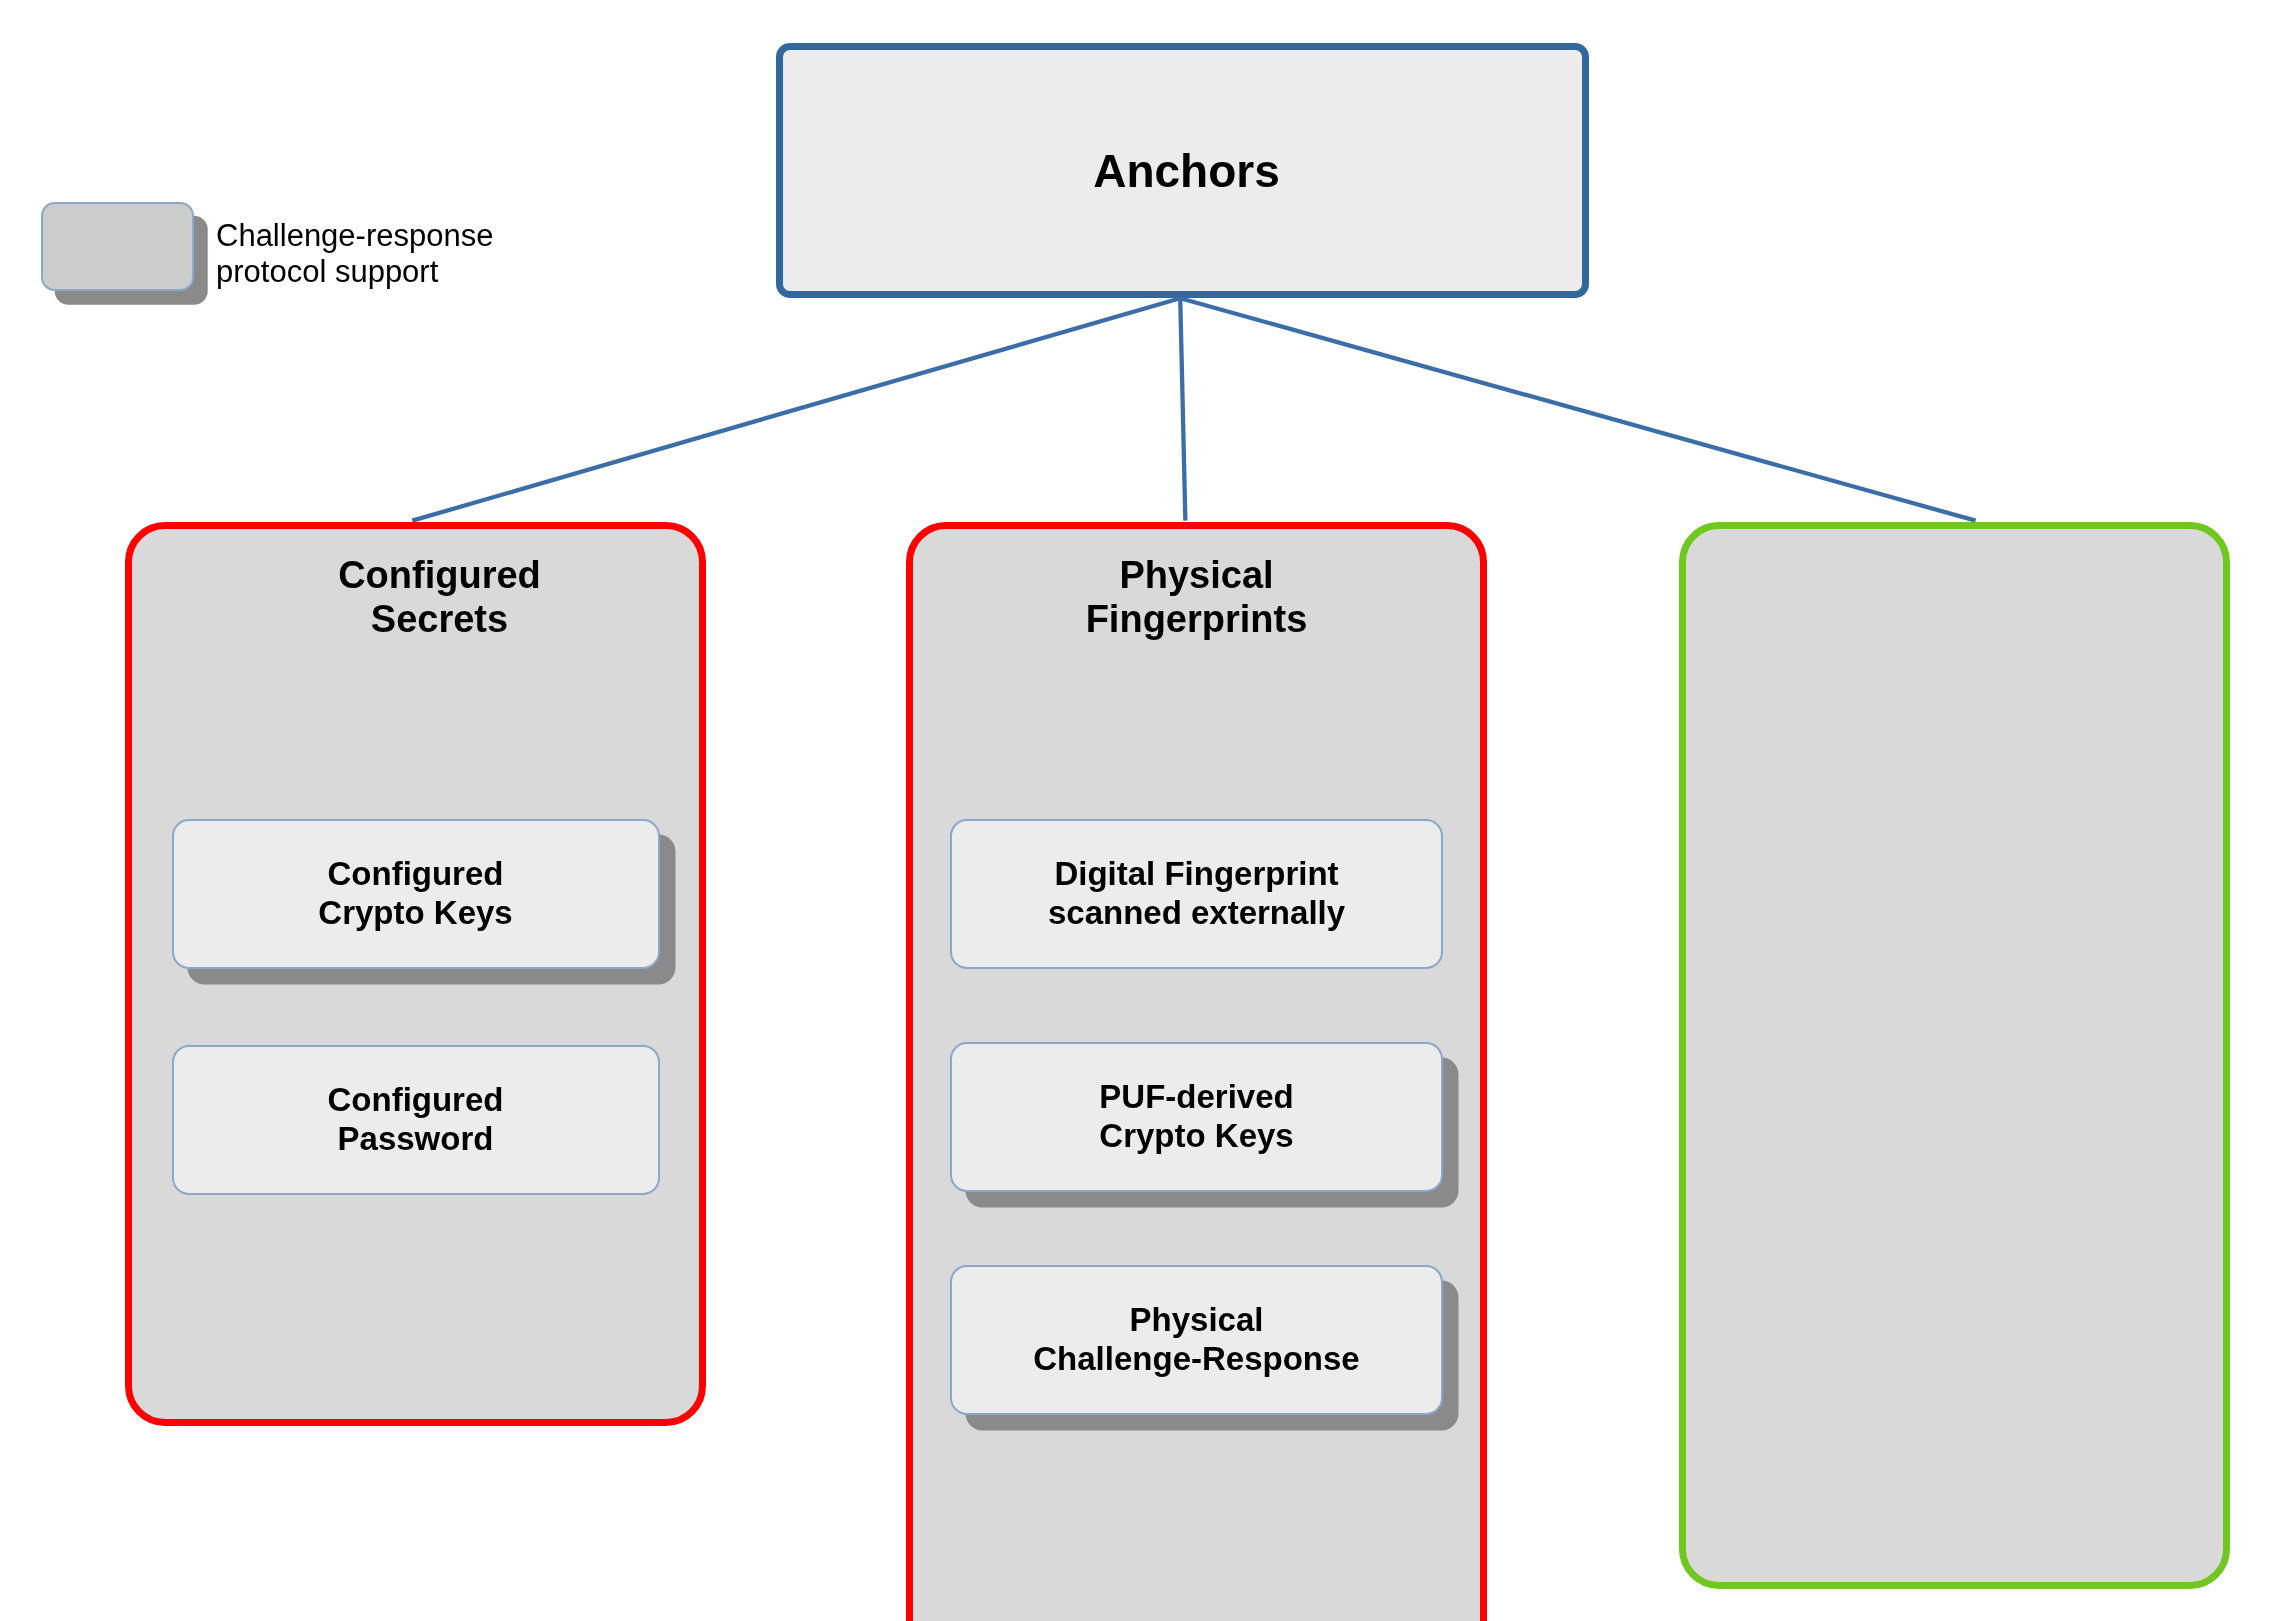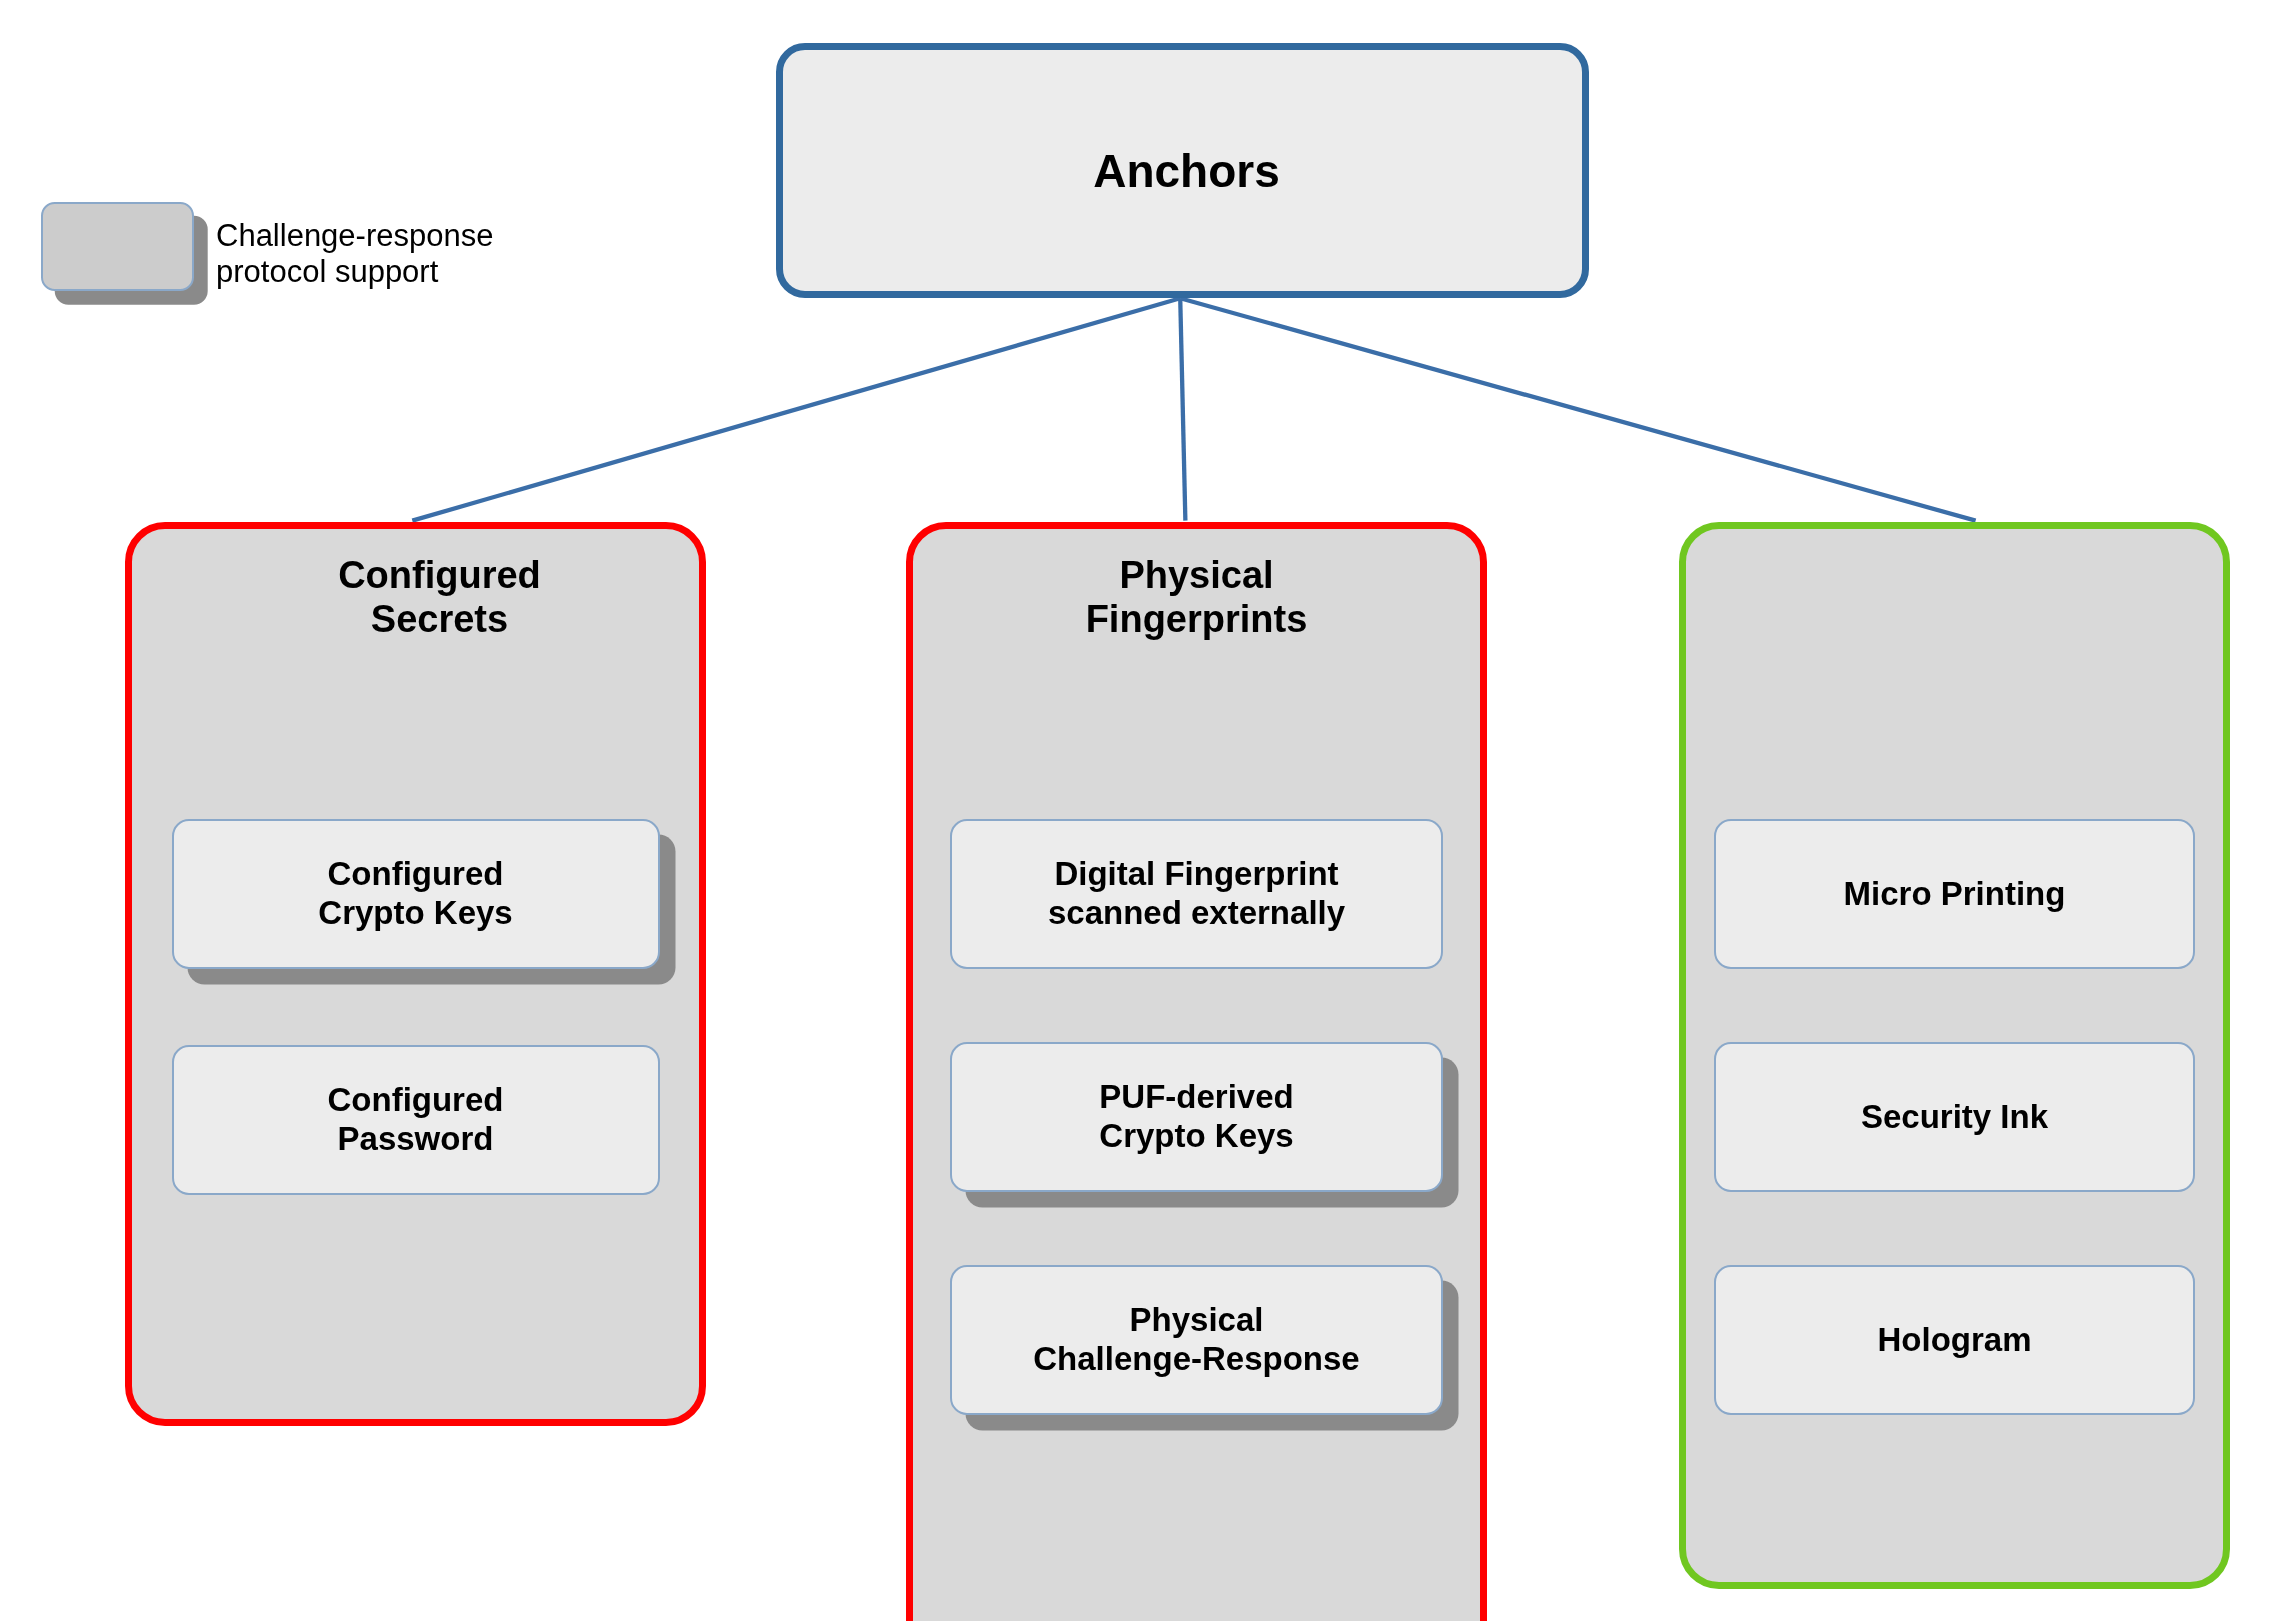--- a/index.html
+++ b/index.html
@@ -81,21 +81,21 @@
 
   
   #root-node {
     position: absolute;
     left: 776px;
     top: 43px;
     width: 813px;
     height: 255px;
     background: #ececec;
     border: 7.7px solid #31699e;
-    border-radius: 29px;
+    border-radius: 14px;
     box-sizing: border-box;
     display: flex;
     align-items: center;
     justify-content: center;
     padding-left: 8px;
   }
   #root-node .node-title {
     font-size: 46px;
     font-weight: bold;
   }
@@ -231,33 +231,16 @@
       <div class="item-wrap" style="width:493px;height:150px;">
         <div class="item shadowed">
           <span class="item-label">Physical
 Challenge-Response</span>
         </div>
       </div>
     </div>
   </div>
 
   <div class="category" id="cat-embedded-security">
-    <div class="items" style="top:290px;">
-      <div class="item-wrap" style="width:481px;height:150px;margin-bottom:73px;">
-        <div class="item">
-          <span class="item-label">Micro Printing</span>
-        </div>
-      </div>
-      <div class="item-wrap" style="width:481px;height:150px;margin-bottom:73px;">
-        <div class="item">
-          <span class="item-label">Security Ink</span>
-        </div>
-      </div>
-      <div class="item-wrap" style="width:481px;height:150px;">
-        <div class="item">
-          <span class="item-label">Hologram</span>
-        </div>
-      </div>
-    </div>
   </div>
 
 </div>
 
 
 </body></html>

